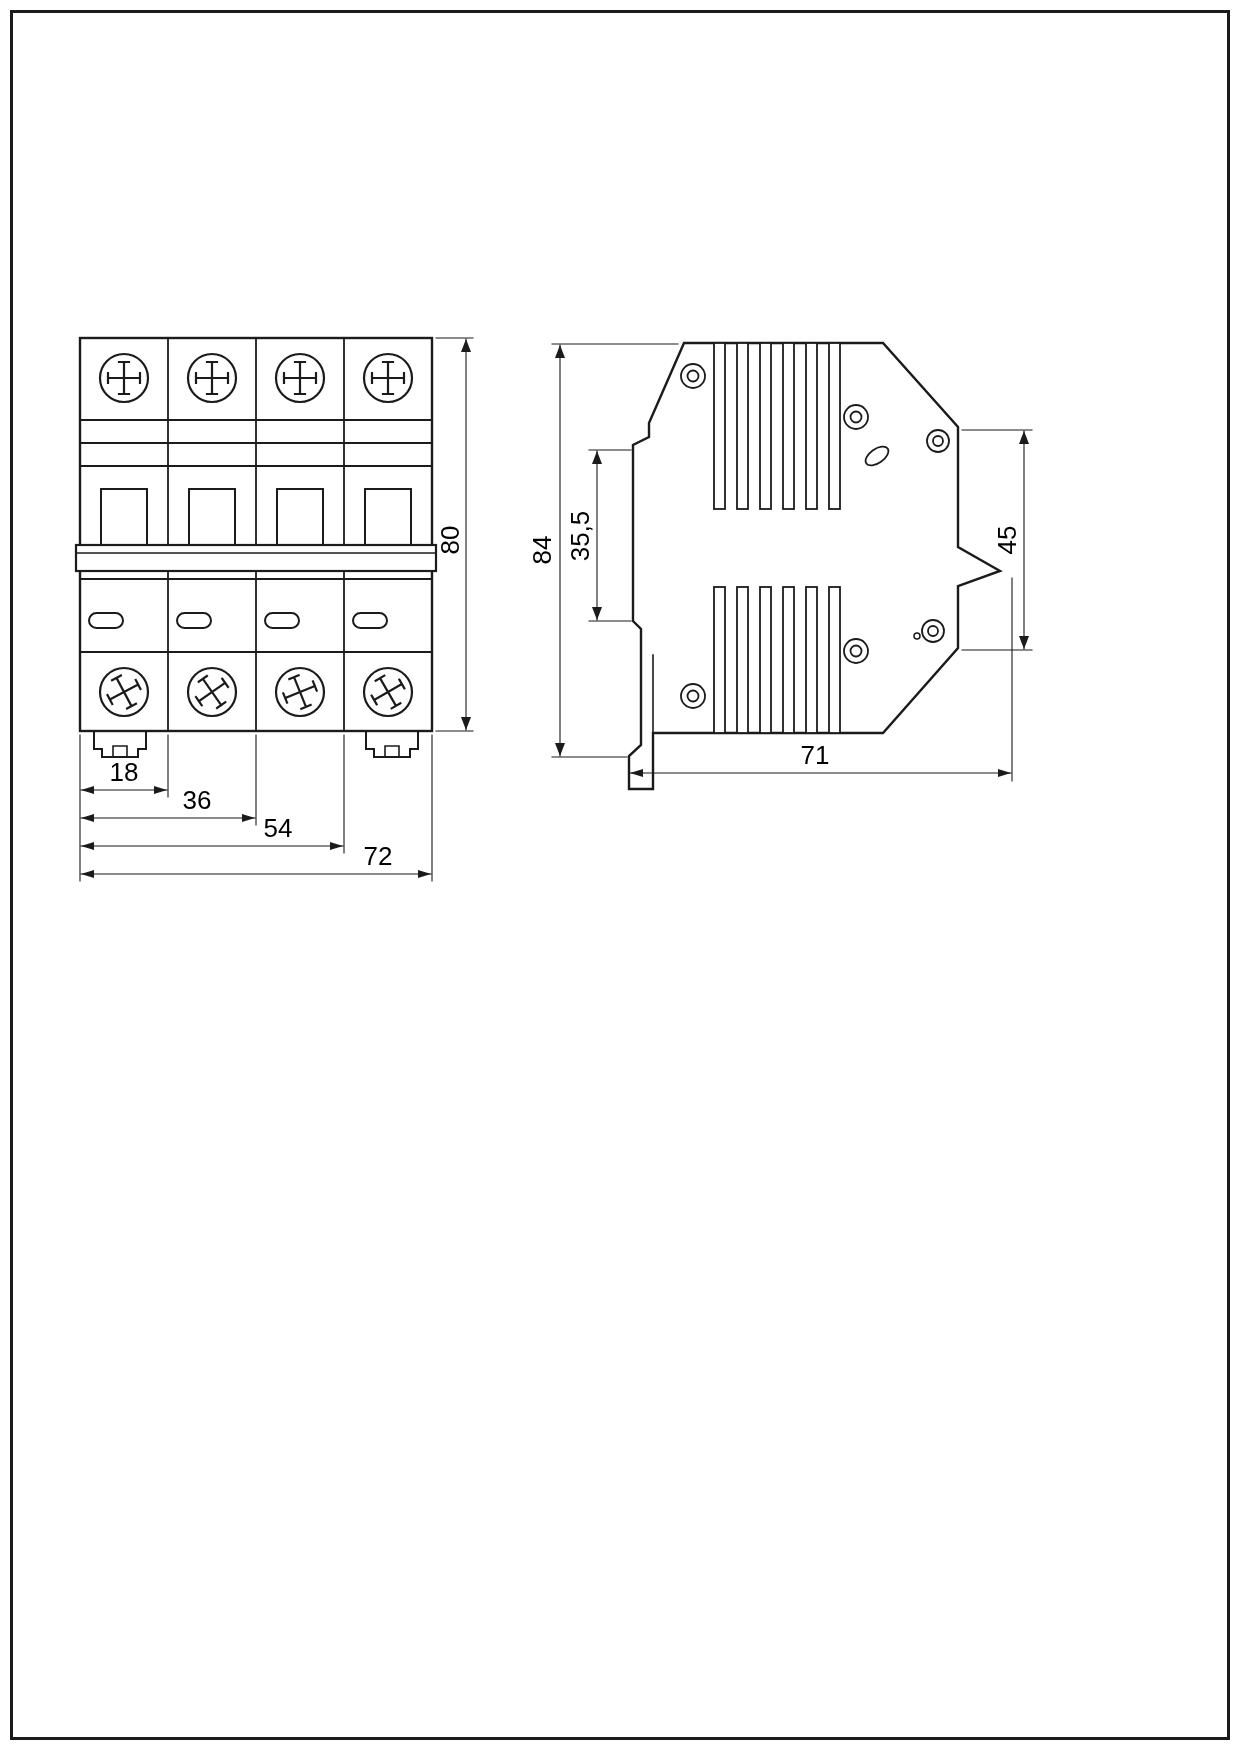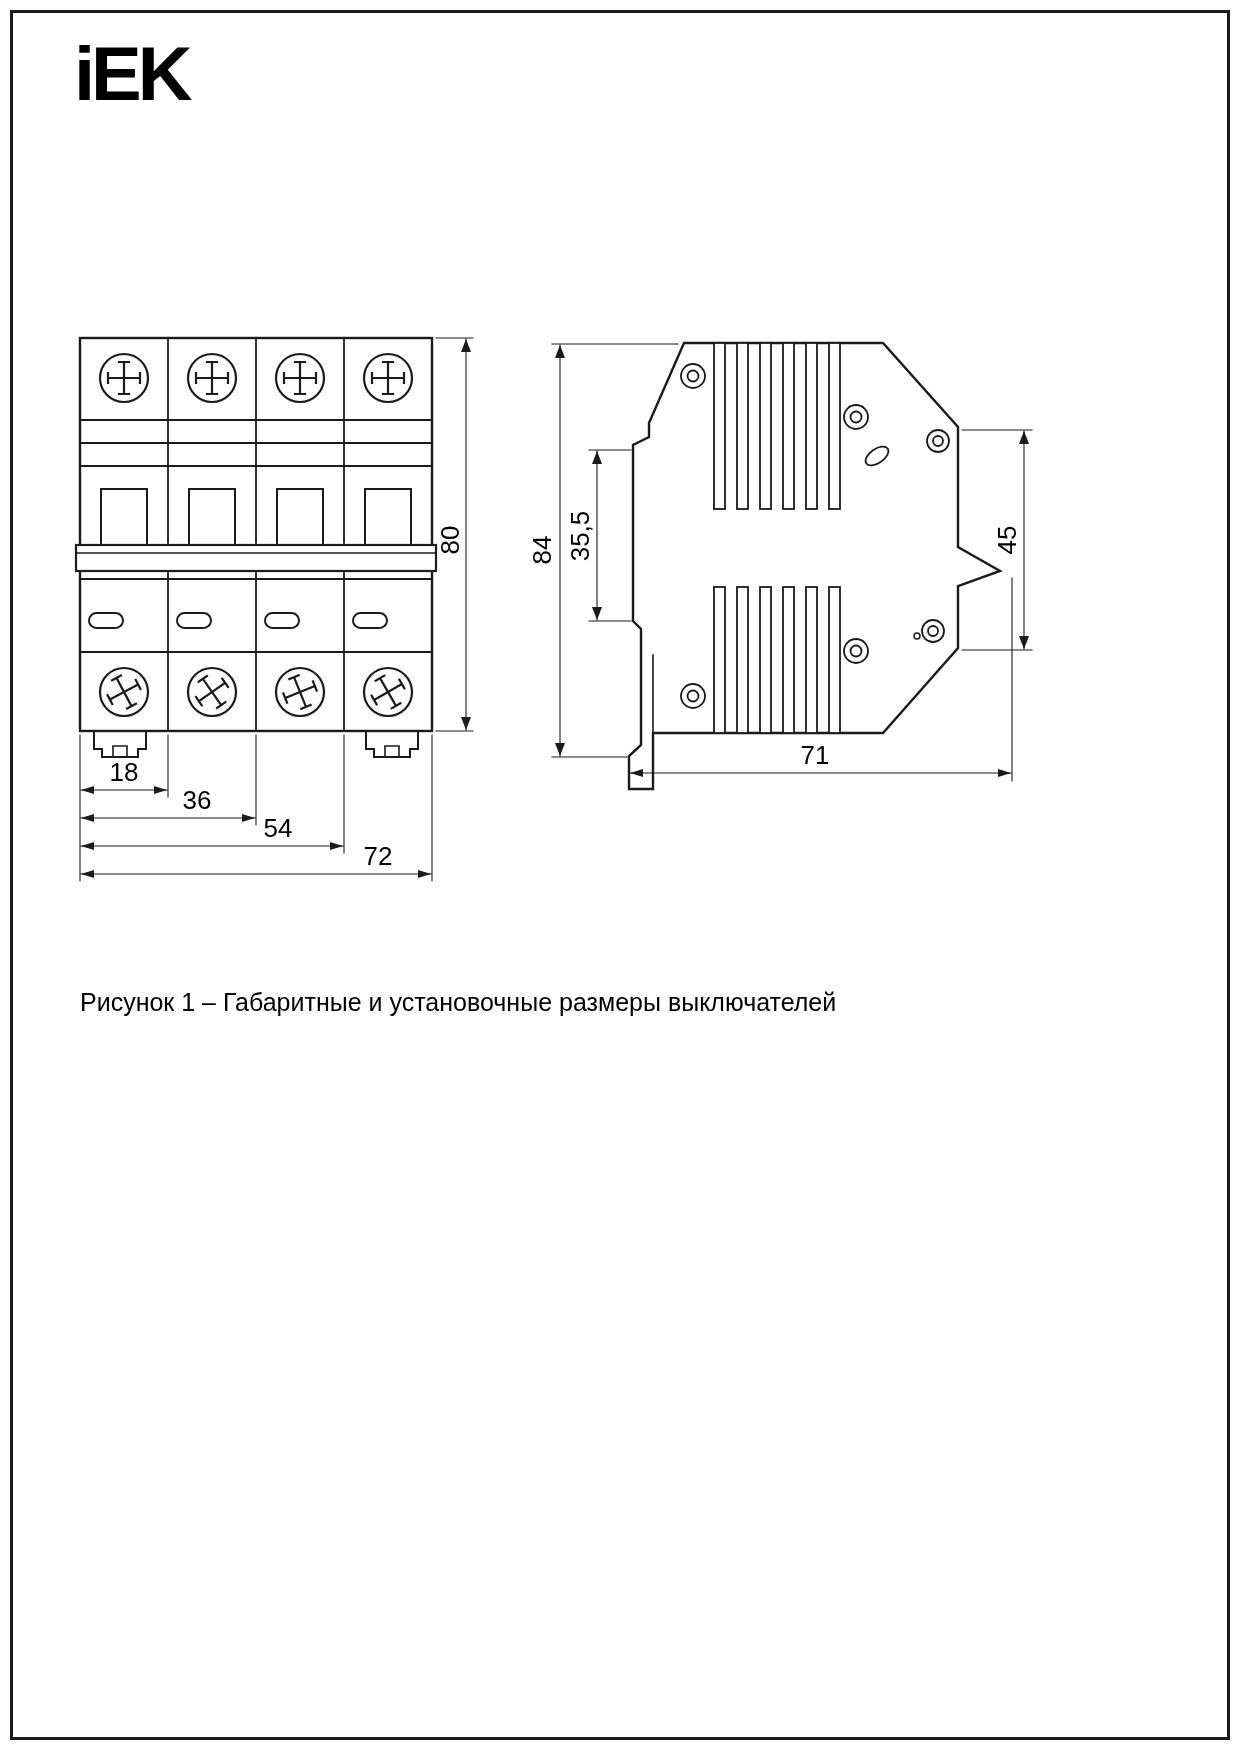--- a/index.html
+++ b/index.html
@@ -26,21 +26,20 @@
     font-family:"Liberation Sans", sans-serif;
     font-size:26px; fill:#000; stroke:none;
   }
 </style>
 </head>
 <body>
 
 <div class="page">
   <div class="page-border"></div>
 
-  <div class="logo">iEK</div>
 
   <svg class="drawing" width="1240" height="1750" viewBox="0 0 1240 1750">
     <g stroke="#1b1b1b" fill="none" stroke-linecap="square">
 
       <g>
 
         <rect x="80" y="338" width="352" height="393" fill="#ffffff" stroke-width="2.4"></rect>
 
         <g stroke-width="1.8">
           <path d="M168,338 V545 M256,338 V545 M344,338 V545 M168,572 V731 M256,572 V731 M344,572 V731"></path>
@@ -186,14 +185,13 @@
           <text transform="translate(551 550) rotate(-90)" text-anchor="middle">84</text>
           <text transform="translate(589 536) rotate(-90)" text-anchor="middle">35,5</text>
           <text transform="translate(1016 540) rotate(-90)" text-anchor="middle">45</text>
           <text x="815" y="764" text-anchor="middle">71</text>
         </g>
       </g>
 
     </g>
   </svg>
 
-  <div class="caption">Рисунок 1 – Габаритные и установочные размеры выключателей</div>
 </div>
 
 </body></html>

